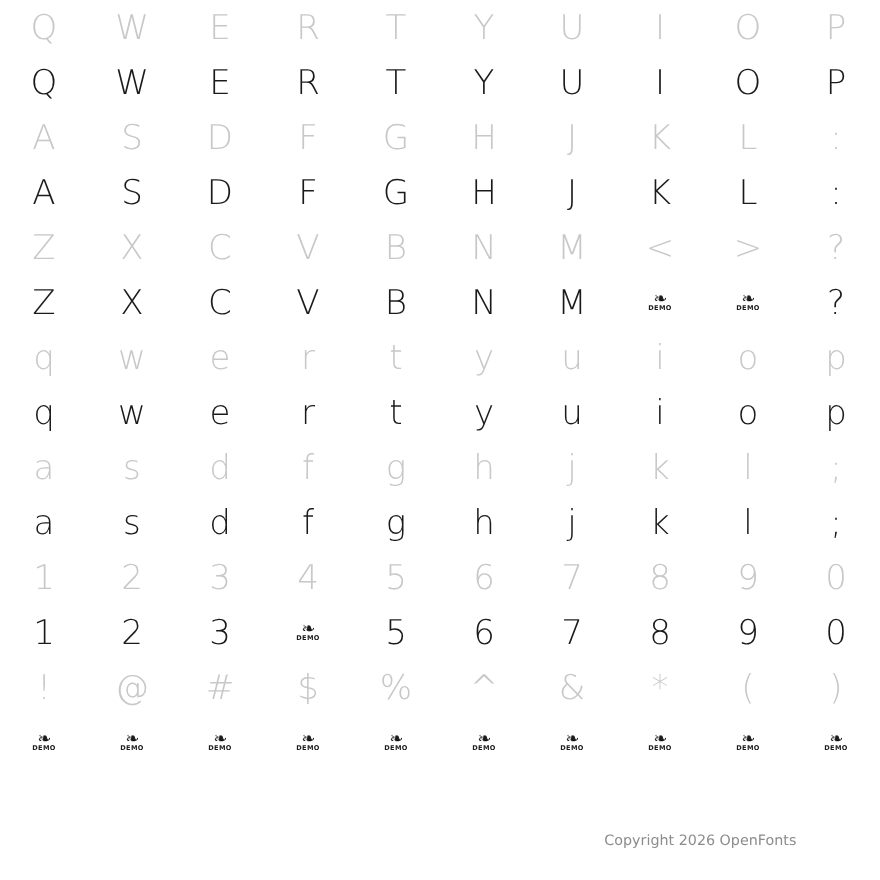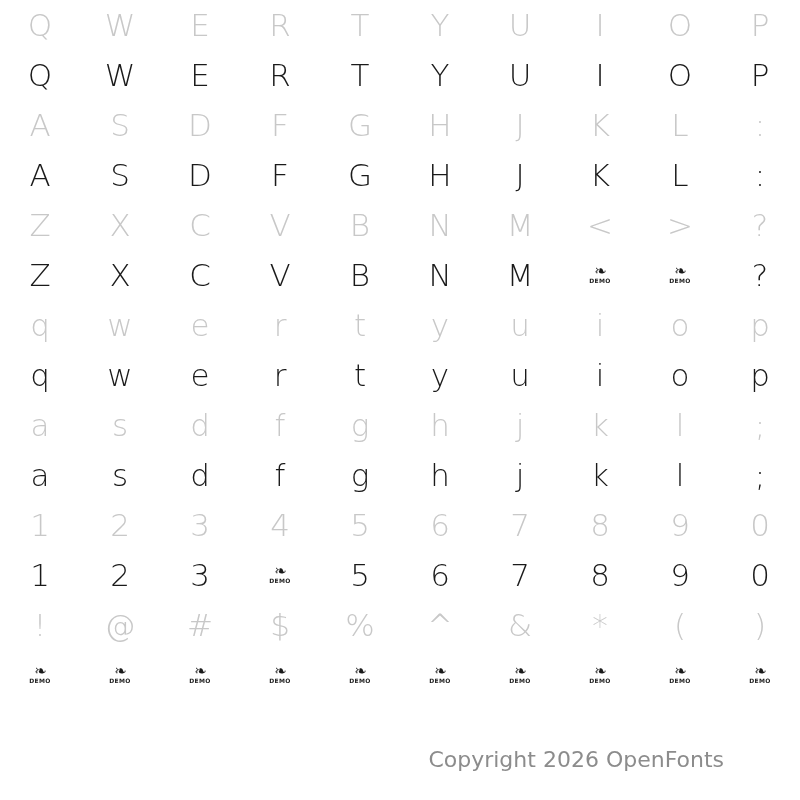--- a/index.html
+++ b/index.html
@@ -64,21 +64,21 @@
     font-size: 6px;
     letter-spacing: 0.3px;
     font-weight: 700;
     line-height: 7px;
   }
   .footer {
     position: absolute;
     right: 76px;
     bottom: 28px;
     font-family: "DejaVu Sans", sans-serif;
-    font-size: 22px;
+    font-size: 13px;
     color: #8c8c8c;
     white-space: nowrap;
   }
 </style>
 </head>
 <body>
 
 <div id="sheet">
   <div class="grid" id="glyph-grid">
       <div class="cell ghost">Q</div>

